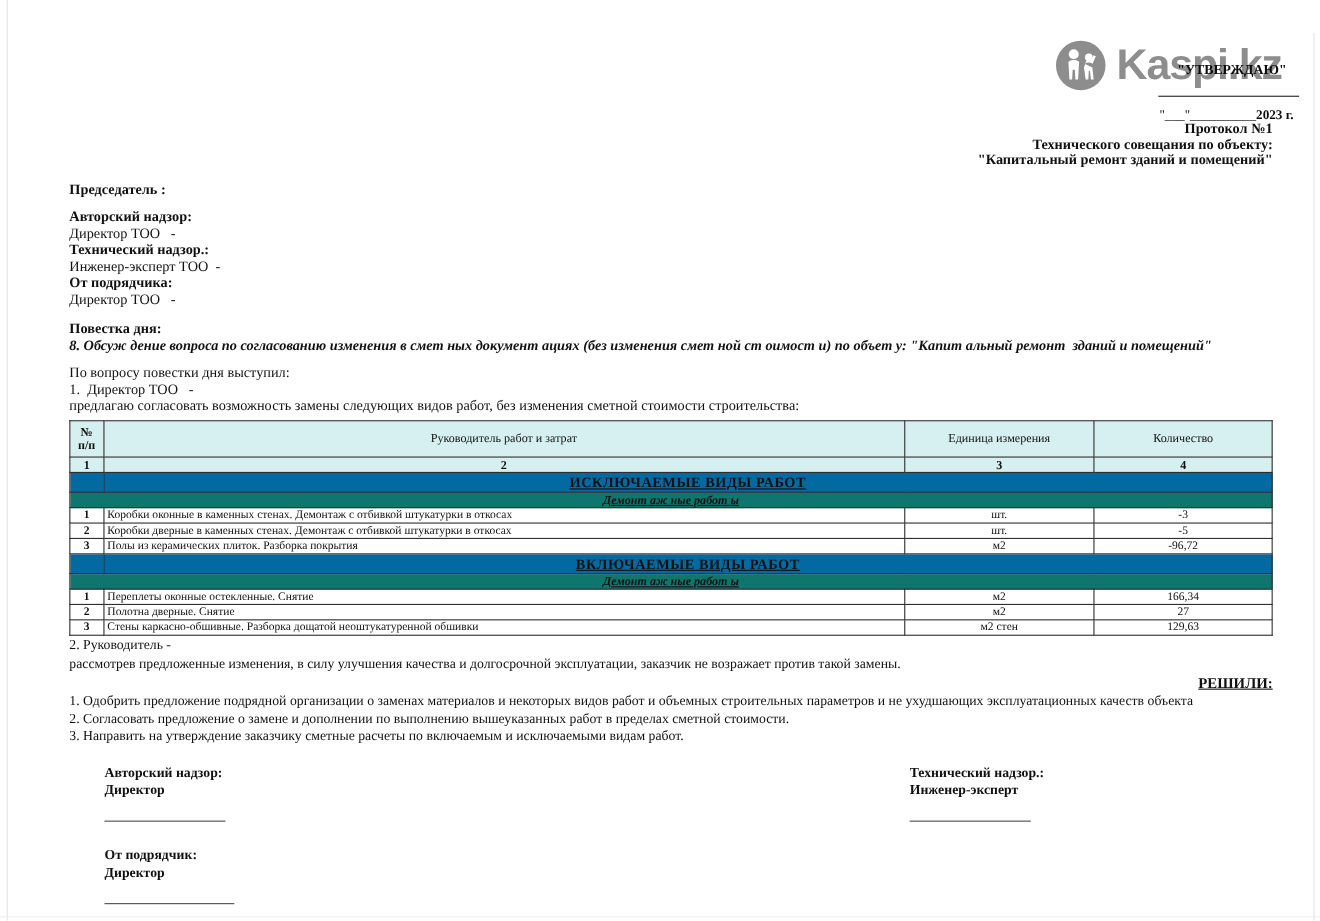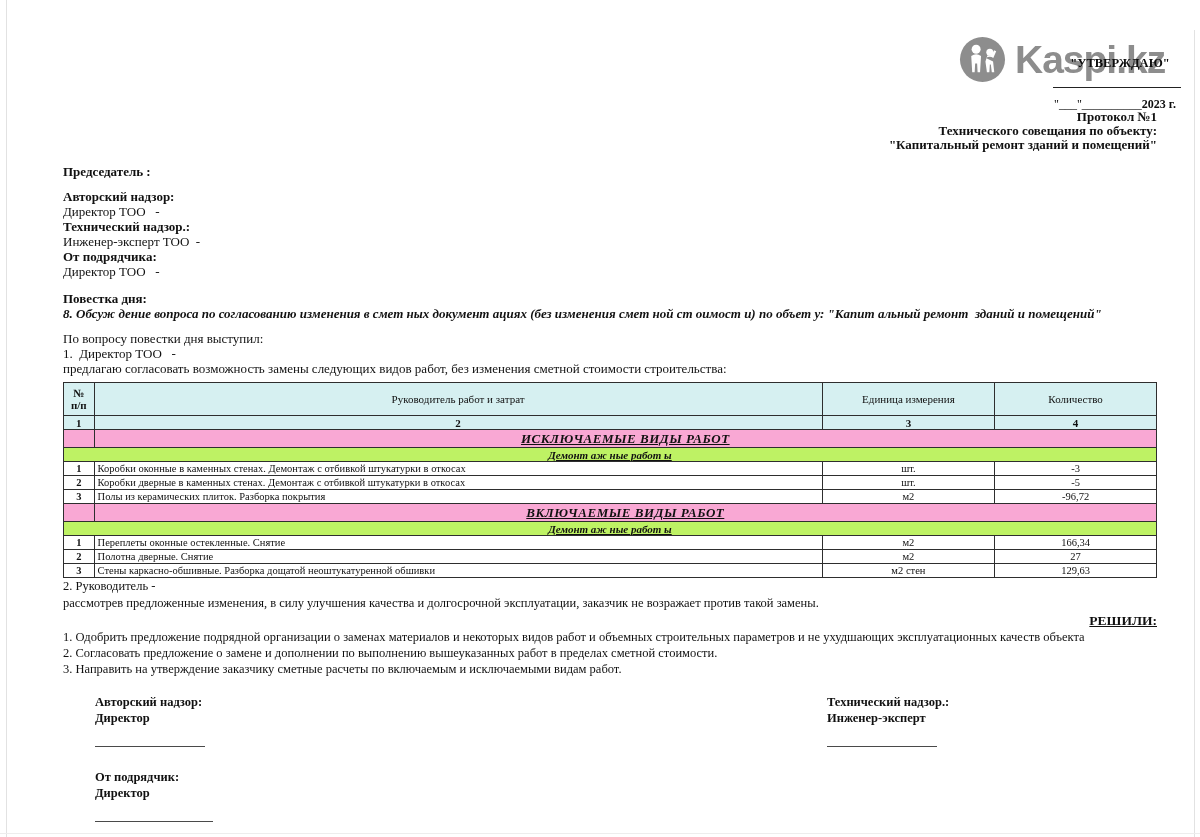--- a/index.html
+++ b/index.html
@@ -36,23 +36,23 @@
   .sp12{height:12px;}
   .agenda-item{font-size:13px;line-height:15px;font-weight:bold;font-style:italic;white-space:pre-wrap;}
 
   
   table.works{width:100%;border-collapse:collapse;margin-top:6px;}
   .works td{border:1px solid #2e2e2e;padding:0 3px;vertical-align:middle;}
   .c{font-size:10.5px;line-height:12px;height:13px;}
   .hdr td{background:#d6f0f1;text-align:center;font-size:11px;line-height:12px;height:32px;}
   .hdr .h-num{font-weight:bold;white-space:pre-line;}
   .colnums td{background:#d6f0f1;text-align:center;font-weight:bold;font-size:11px;height:13px;}
-  .sec-row td{background:#f9a8d4;height:17px;font-style:italic;}
+  .sec-row td{background:#0369a1;height:17px;}
   .sec-title{text-align:center;font-weight:bold;font-size:13px;text-decoration:underline;letter-spacing:.5px;}
-  .sub-row td{background:#bef264;height:13px;}
+  .sub-row td{background:#0f766e;height:13px;}
   .sub-title{text-align:center;font-weight:bold;font-style:italic;font-size:11px;text-decoration:underline;}
   .cnum{text-align:center;font-weight:bold;}
   .cname{text-align:left;}
   .cunit{text-align:center;}
   .cqty{text-align:center;}
 
   
   .res-ln{font-size:12.5px;line-height:15.5px;margin-top:1px;}
   .decided{font-weight:bold;font-size:13.5px;text-decoration:underline;line-height:17px;margin-top:1px;text-align:right;}
   .res-item{font-size:12.5px;line-height:16px;}

